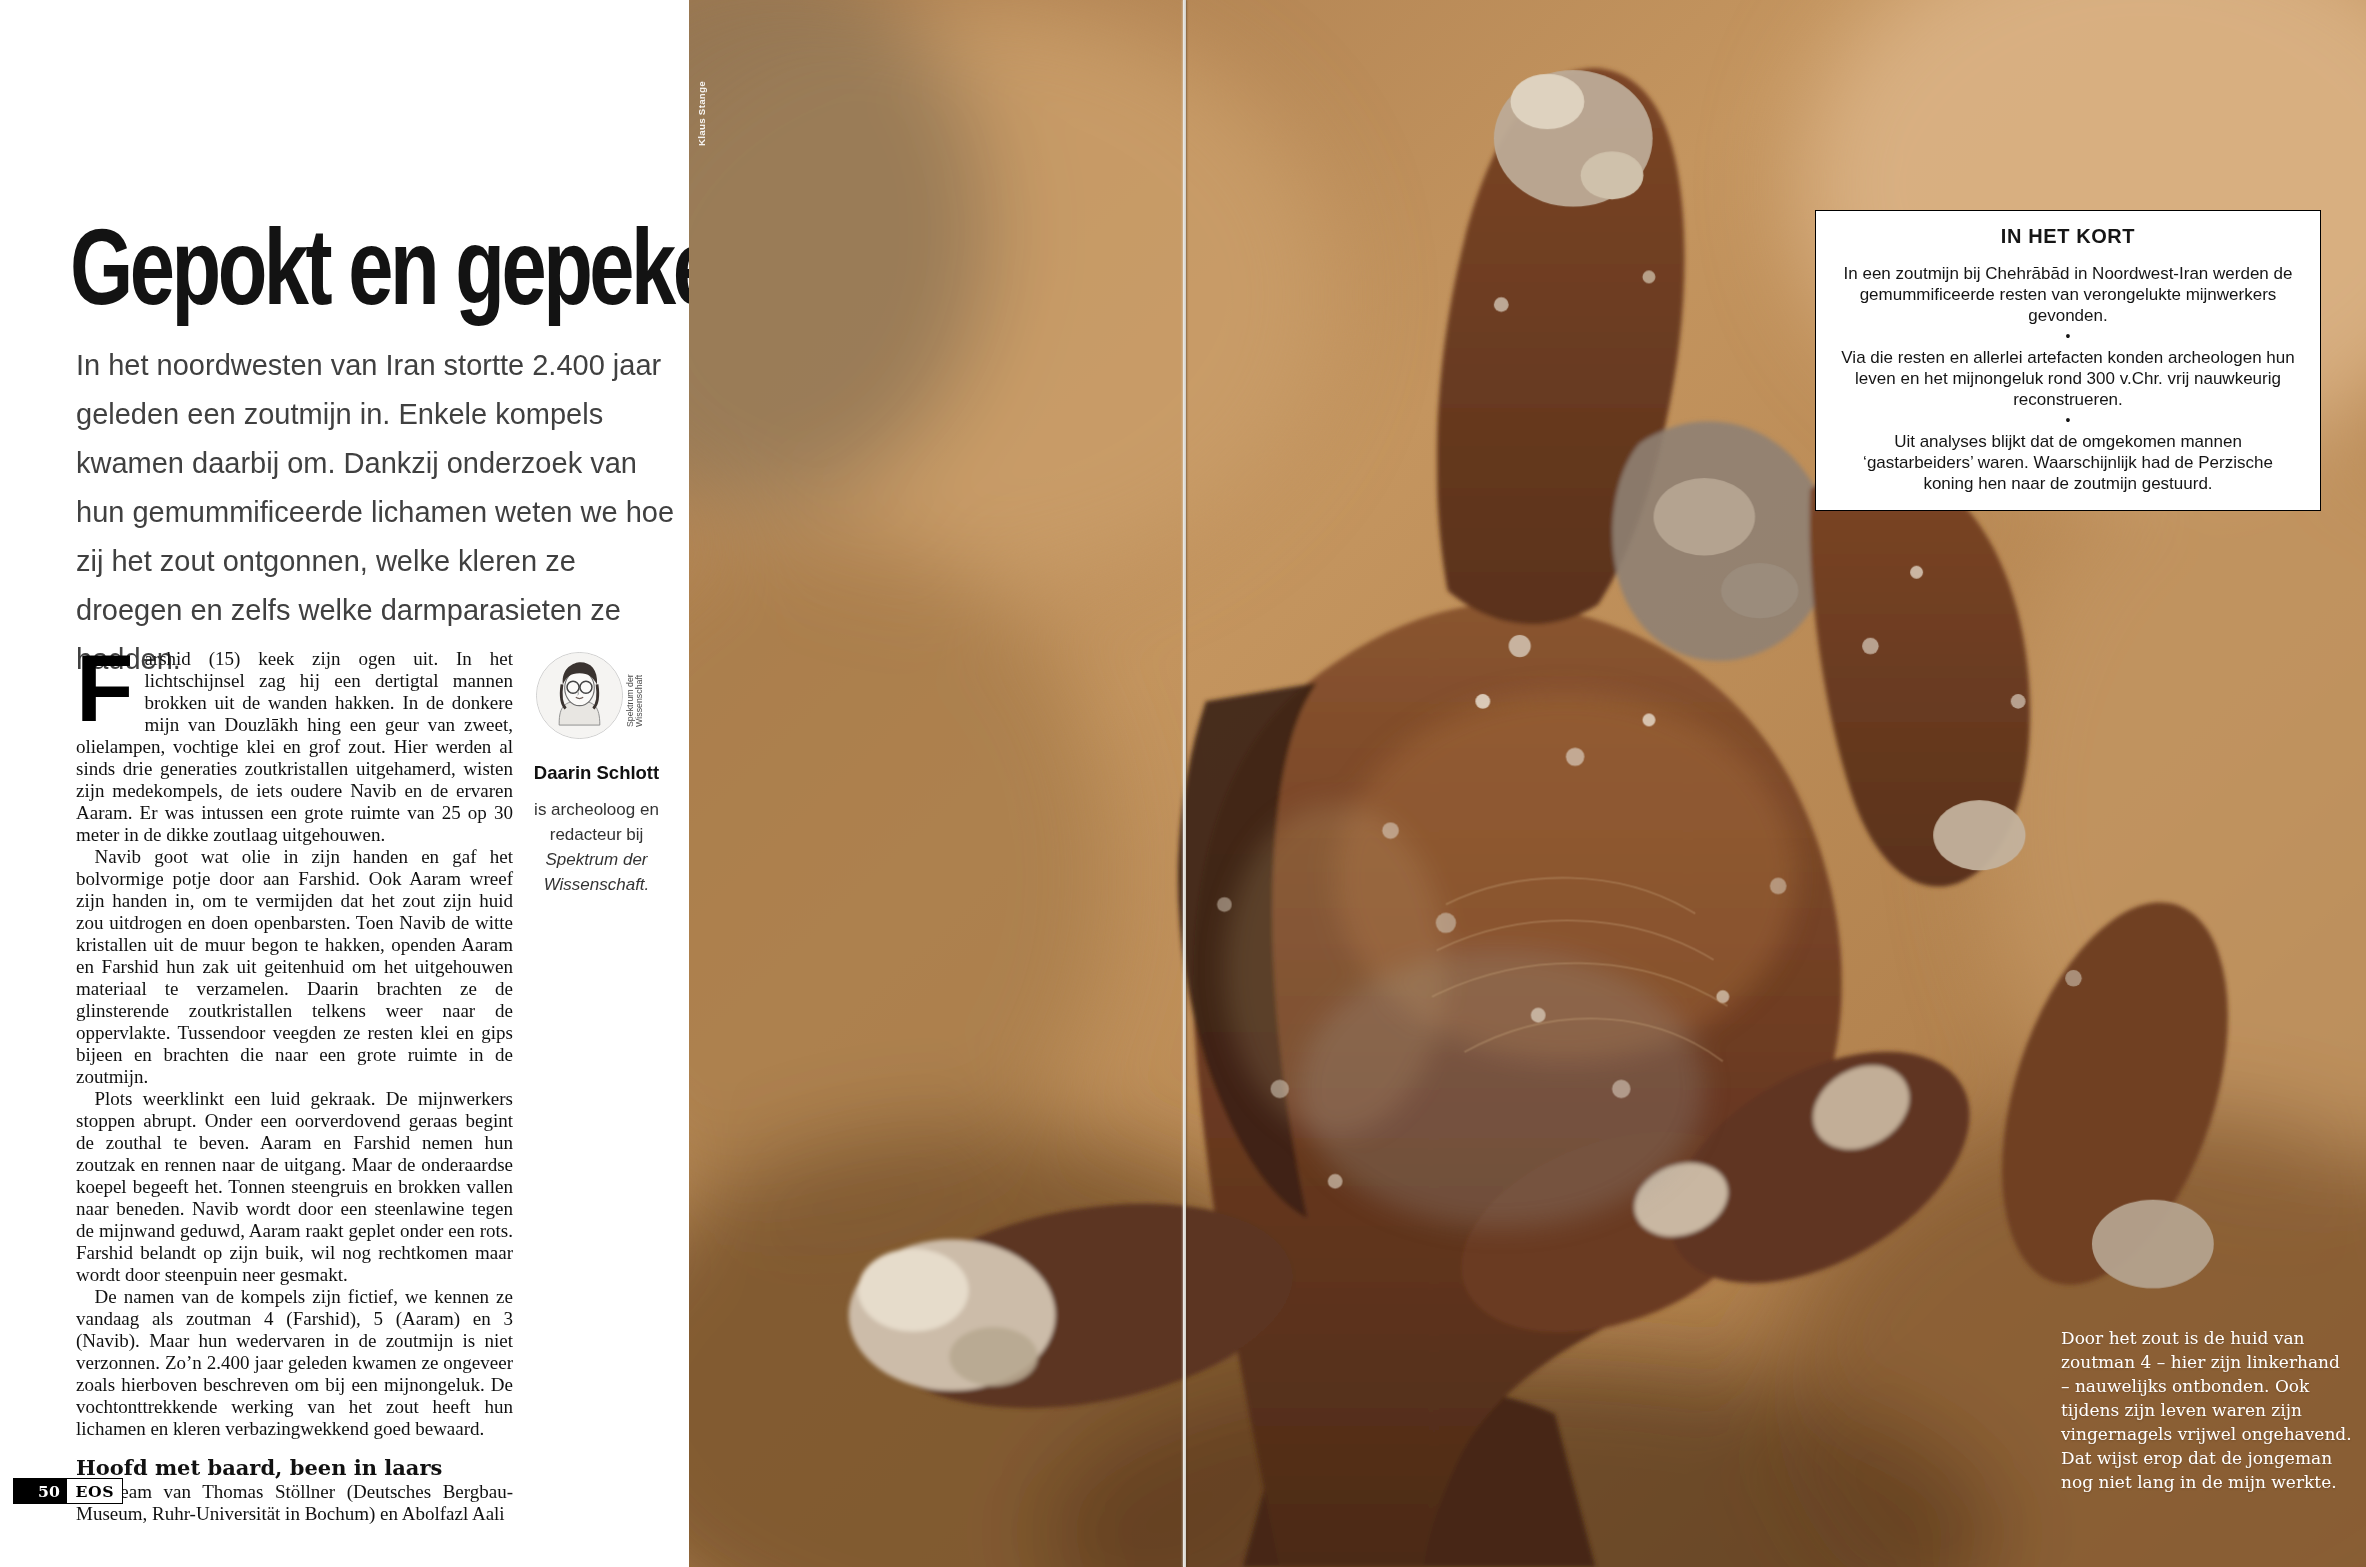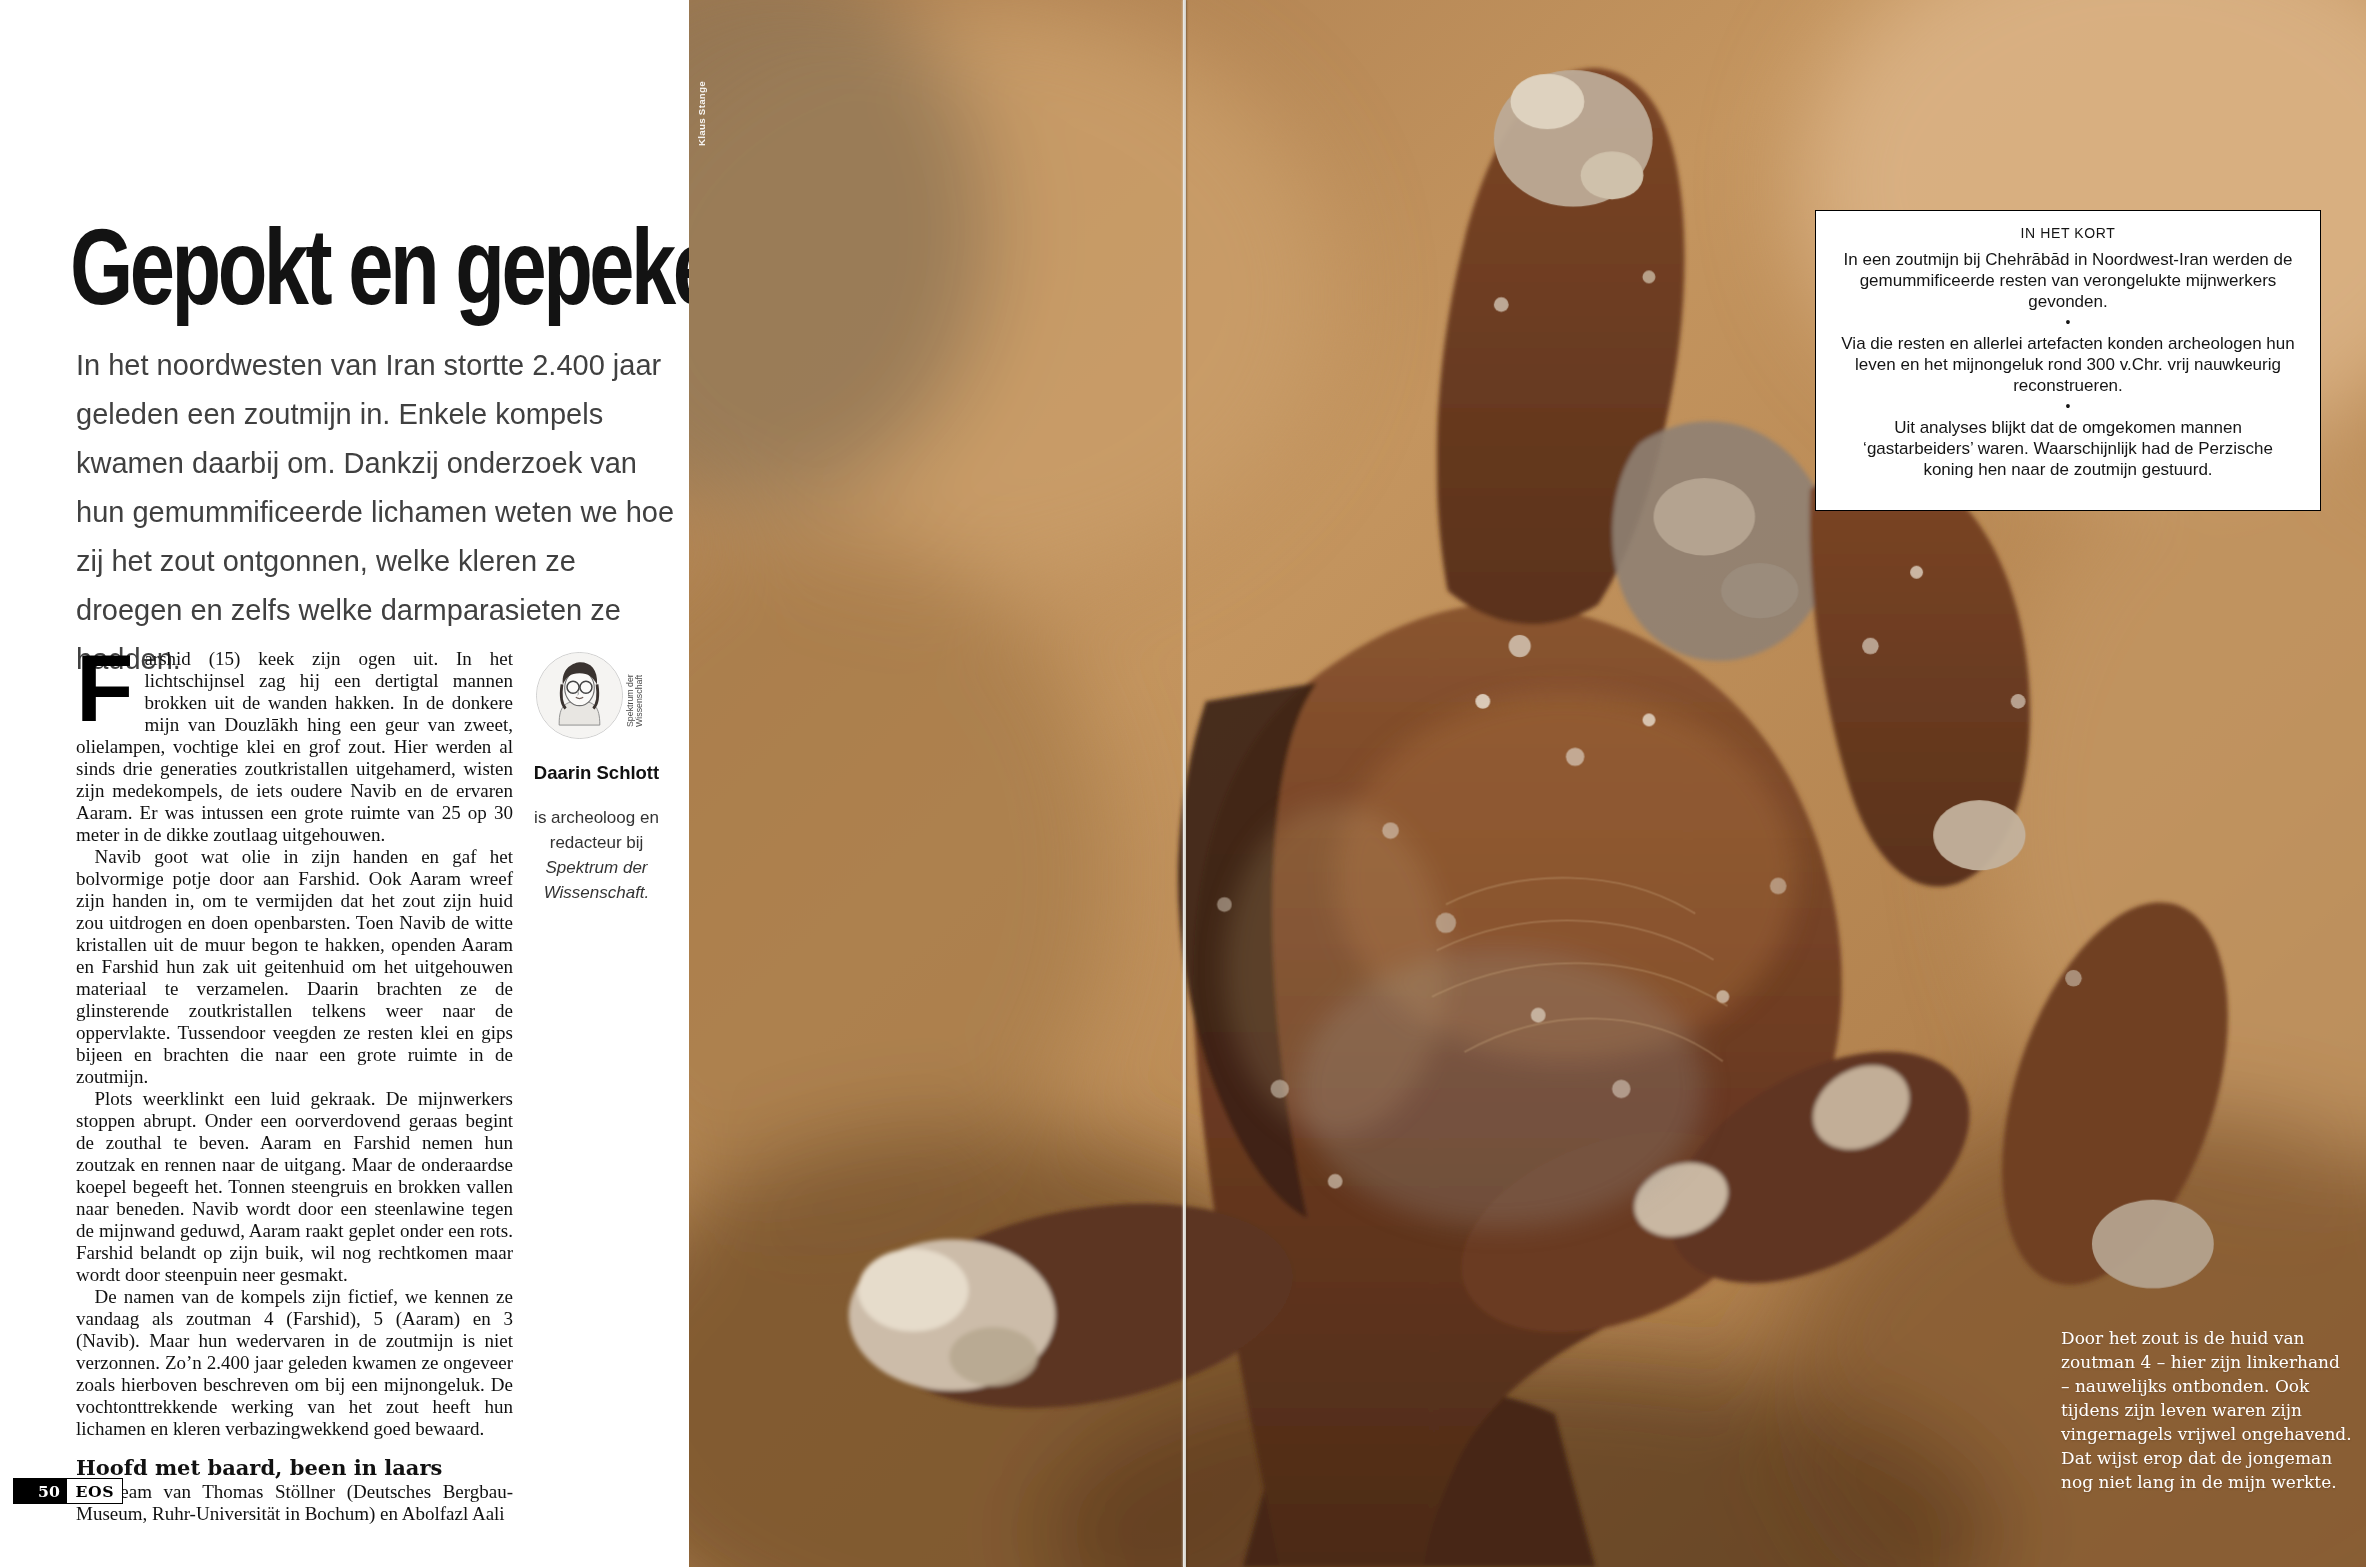--- a/index.html
+++ b/index.html
@@ -47,21 +47,21 @@
   .portrait{
     position:absolute;left:18.5px;top:5.5px;width:85px;height:85px;border-radius:50%;
     overflow:hidden;background:#f5f4f2;border:0.9px solid #cfcfcf;
   }
   .portrait-badge{
     position:absolute;left:109px;top:9.2px;height:92px;
     writing-mode:vertical-rl;transform:rotate(180deg);
     font-size:8.8px;line-height:9.2px;color:#4a4a4a;text-align:center;
   }
   .author-name{font-weight:bold;font-size:18.5px;margin-top:7.4px;color:#111;}
-  .author-bio{font-size:17px;line-height:25px;margin-top:21px;color:#333;}
+  .author-bio{font-size:17px;line-height:25px;margin-top:13px;color:#333;}
   .author-journal{font-style:italic;}
   
   .folio{
     position:absolute;left:13px;top:1478px;display:flex;align-items:stretch;
     border:1.8px solid #000;height:26px;box-sizing:border-box;background:#fff;
     font-family:"DejaVu Serif",serif;font-weight:bold;font-size:15.7px;
   }
   .folio-num{background:#000;color:#fff;display:flex;align-items:center;padding:0 7.4px 0 24px;}
   .folio-mag{background:#fff;color:#000;display:flex;align-items:center;padding:0 8.3px;letter-spacing:0.5px;}
   
@@ -80,21 +80,21 @@
     writing-mode:vertical-rl;transform:rotate(180deg);
     font-family:"Liberation Sans",sans-serif;font-size:9.7px;font-weight:bold;
     color:#ffffff;letter-spacing:0.3px;opacity:.95;
   }
   .kort{
     position:absolute;left:1126px;top:210px;width:506px;height:301px;
     box-sizing:border-box;background:#ffffff;border:1.8px solid #000;
     padding:14px 24px 9.2px 24px;text-align:center;
     font-family:"Liberation Sans",sans-serif;color:#151515;
   }
-  .kort-title{font-weight:normal;font-size:14px;letter-spacing:0.6px;margin-bottom:8px;}
+  .kort-title{font-weight:bold;font-size:20px;letter-spacing:0.6px;margin-bottom:15px;}
   .kort-item{font-size:17px;line-height:21px;font-weight:500;}
   .kort-bullet{font-size:14px;line-height:17.5px;padding:1.8px 0;}
   .caption{
     position:absolute;left:1372px;top:1326px;width:292px;
     font-family:"DejaVu Serif",serif;font-weight:normal;
     font-size:17px;line-height:24px;color:#ffffff;
     text-shadow:0 0.9px 1.8px rgba(80,50,25,.35);
   }
 </style>
 </head>

